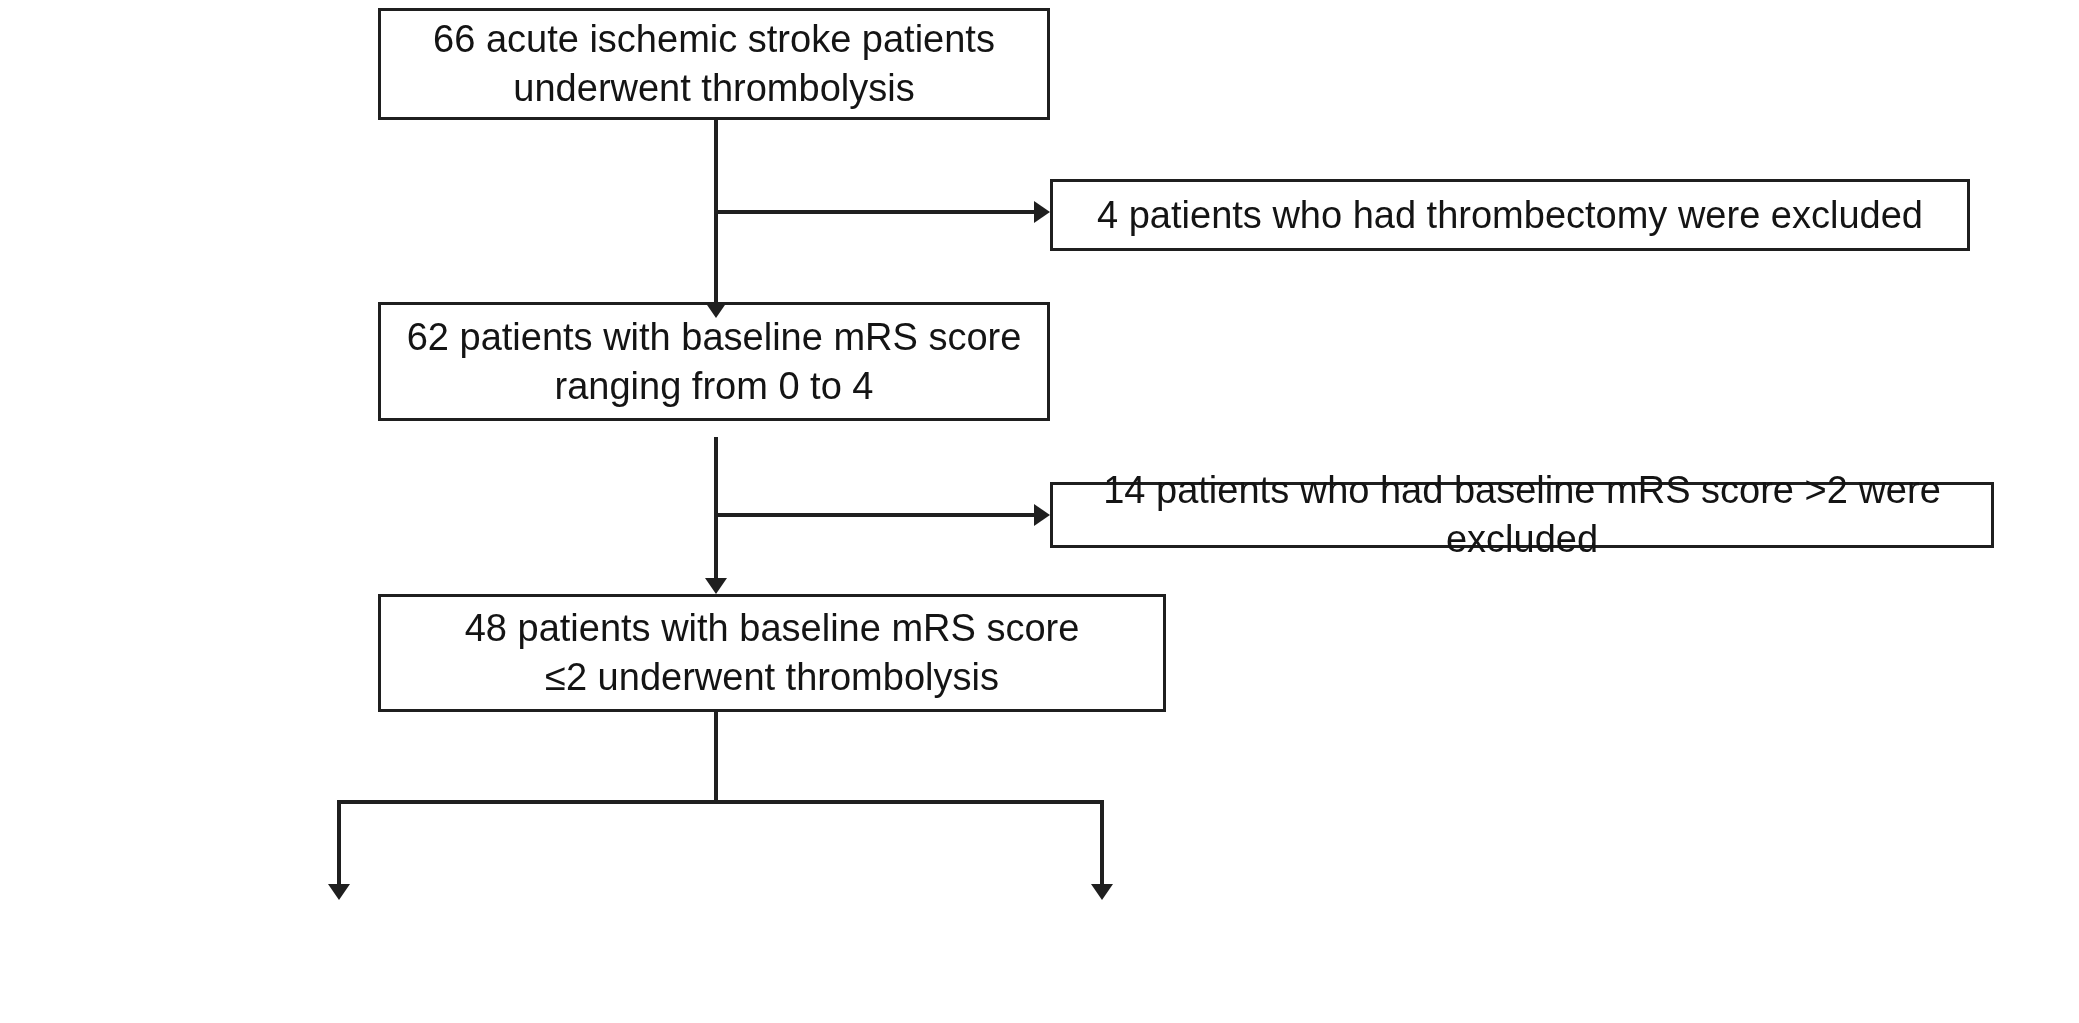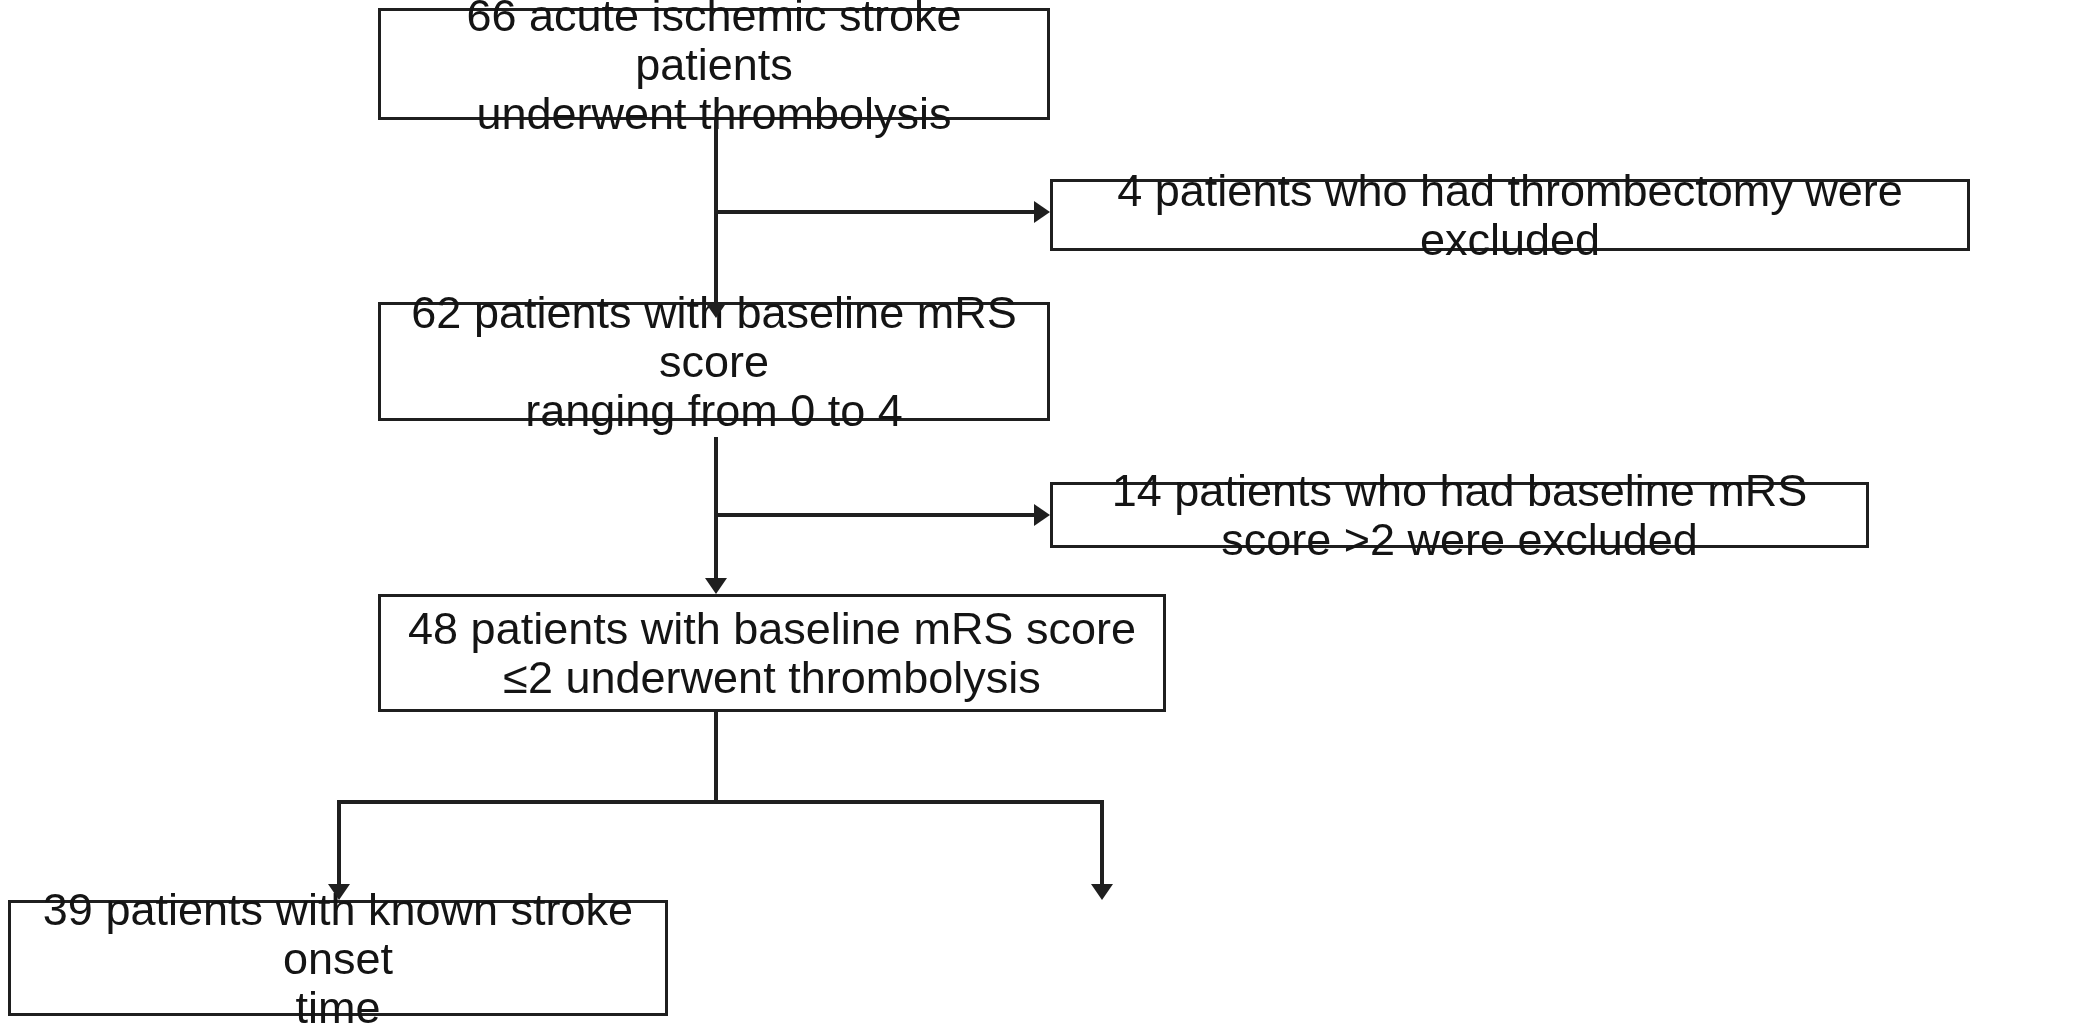--- a/index.html
+++ b/index.html
@@ -18,21 +18,21 @@
   .node {
     position: absolute;
     box-sizing: border-box;
     border: 3px solid #1f1f1f;
     background: #ffffff;
     display: flex;
     align-items: center;
     justify-content: center;
     text-align: center;
     white-space: pre-line;
-    font-size: 45px;
+    font-size: 38px;
     line-height: 49px;
     padding: 2px 12px;
   }
   .line {
     position: absolute;
     background: #1f1f1f;
   }
   .arrow-down {
     position: absolute;
     width: 0;
@@ -47,21 +47,21 @@
     height: 0;
     border-top: 11px solid transparent;
     border-bottom: 11px solid transparent;
     border-left: 16px solid #1f1f1f;
   }
 
   
   #node-enrolled        { left: 378px;  top: 8px;   width: 672px;  height: 112px; }
   #node-excl-thromb     { left: 1050px; top: 179px; width: 920px;  height: 72px;  }
   #node-mrs-0-4         { left: 378px;  top: 302px; width: 672px;  height: 119px; }
-  #node-excl-mrs        { left: 1050px; top: 482px; width: 819px; height: 66px;  }
+  #node-excl-mrs        { left: 1050px; top: 482px; width: 944px; height: 66px;  }
   #node-mrs-le2         { left: 378px;  top: 594px; width: 788px;  height: 118px; }
   #node-onset           { left: 8px;    top: 900px; width: 660px;  height: 116px; }
   #node-dwi-flair       { left: 767px;  top: 900px; width: 670px;  height: 116px; }
 
   
   #line-v1 { left: 714px;  top: 120px; width: 4px;   height: 182px; }
   #arw-d1  { left: 705px;  top: 302px; }
   #line-h1 { left: 716px;  top: 210px; width: 318px; height: 4px;   }
   #arw-r1  { left: 1034px; top: 201px; }
   #line-v2 { left: 714px;  top: 437px; width: 4px;   height: 141px; }
@@ -86,22 +86,20 @@
   <div class="node" id="node-excl-thromb">4 patients who had thrombectomy were excluded</div>
 
   <div class="node" id="node-mrs-0-4">62 patients with baseline mRS score
 ranging from 0 to 4</div>
 
   <div class="node" id="node-excl-mrs">14 patients who had baseline mRS score &gt;2 were excluded</div>
 
   <div class="node" id="node-mrs-le2">48 patients with baseline mRS score
 ≤2 underwent thrombolysis</div>
 
-  <div class="node" id="node-onset">39 patients with known stroke onset
-time</div>
 
 
   <div class="line" id="line-v1"></div>
   <div class="arrow-down" id="arw-d1"></div>
   <div class="line" id="line-h1"></div>
   <div class="arrow-right" id="arw-r1"></div>
 
   <div class="line" id="line-v2"></div>
   <div class="arrow-down" id="arw-d2"></div>
   <div class="line" id="line-h2"></div>

